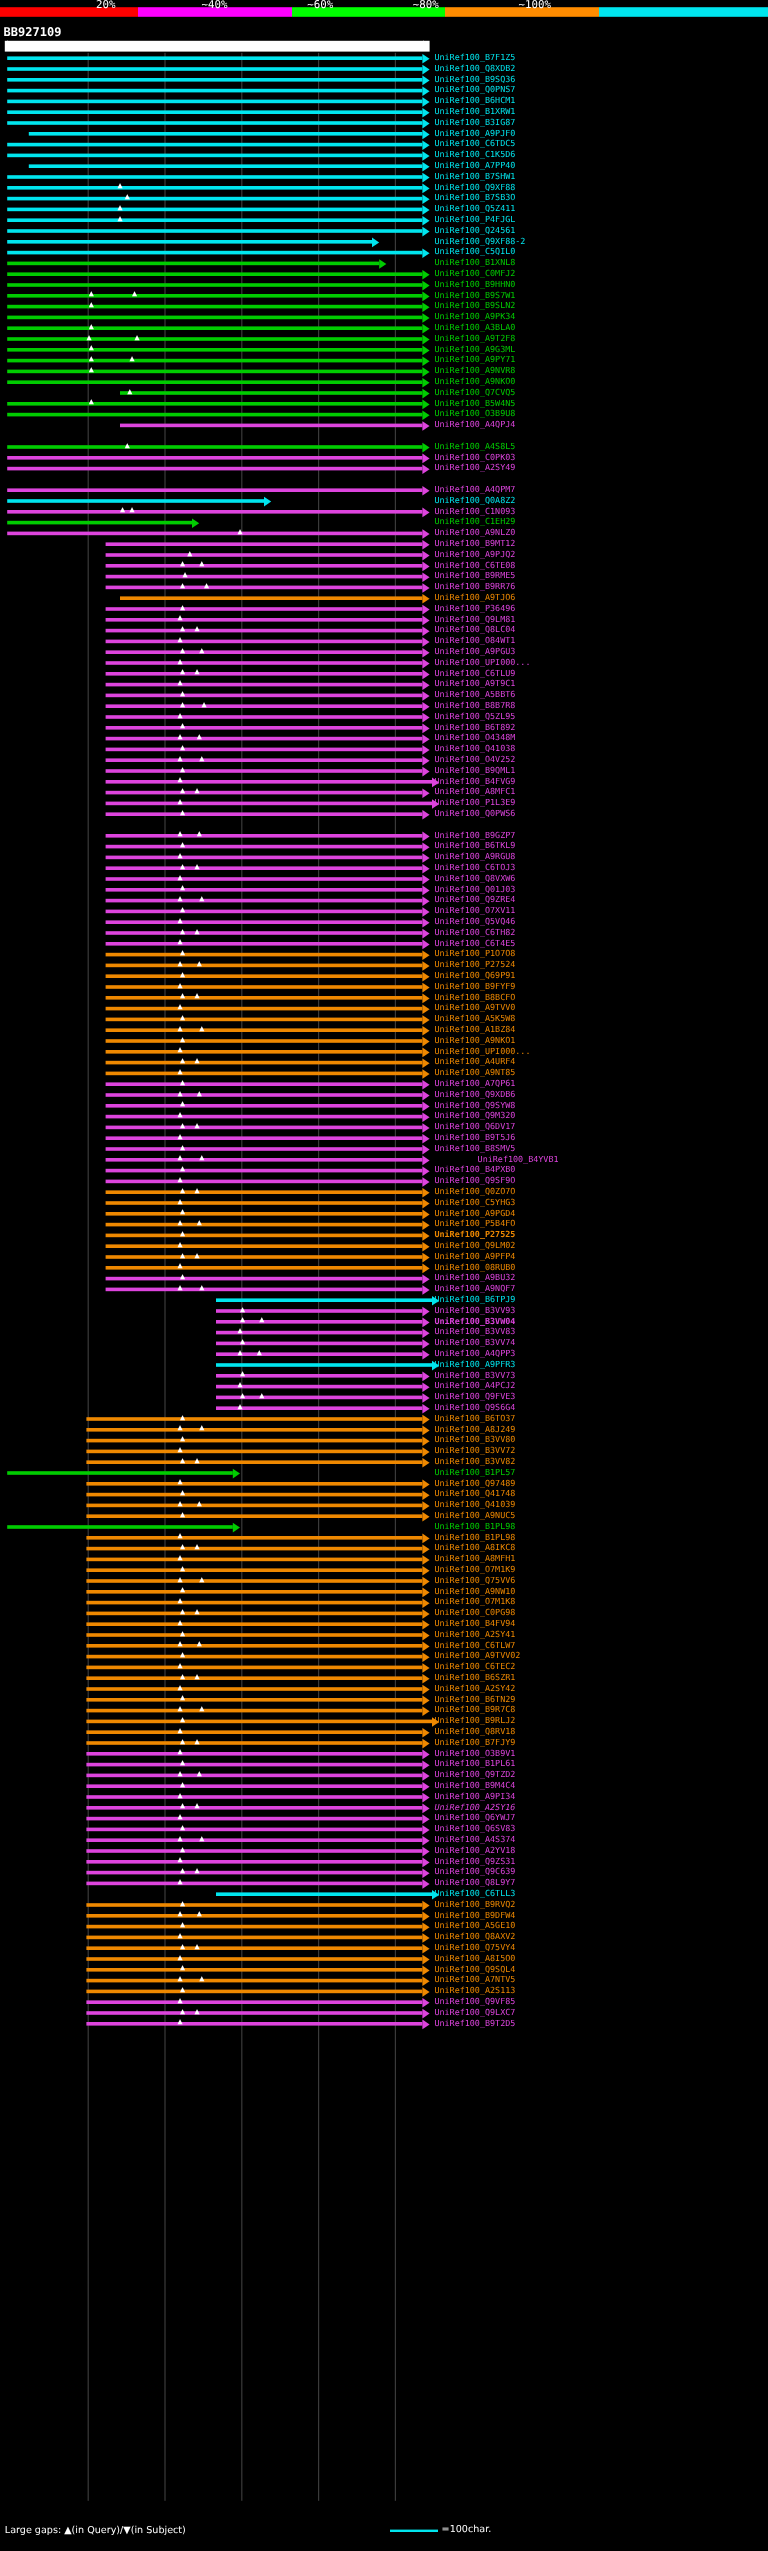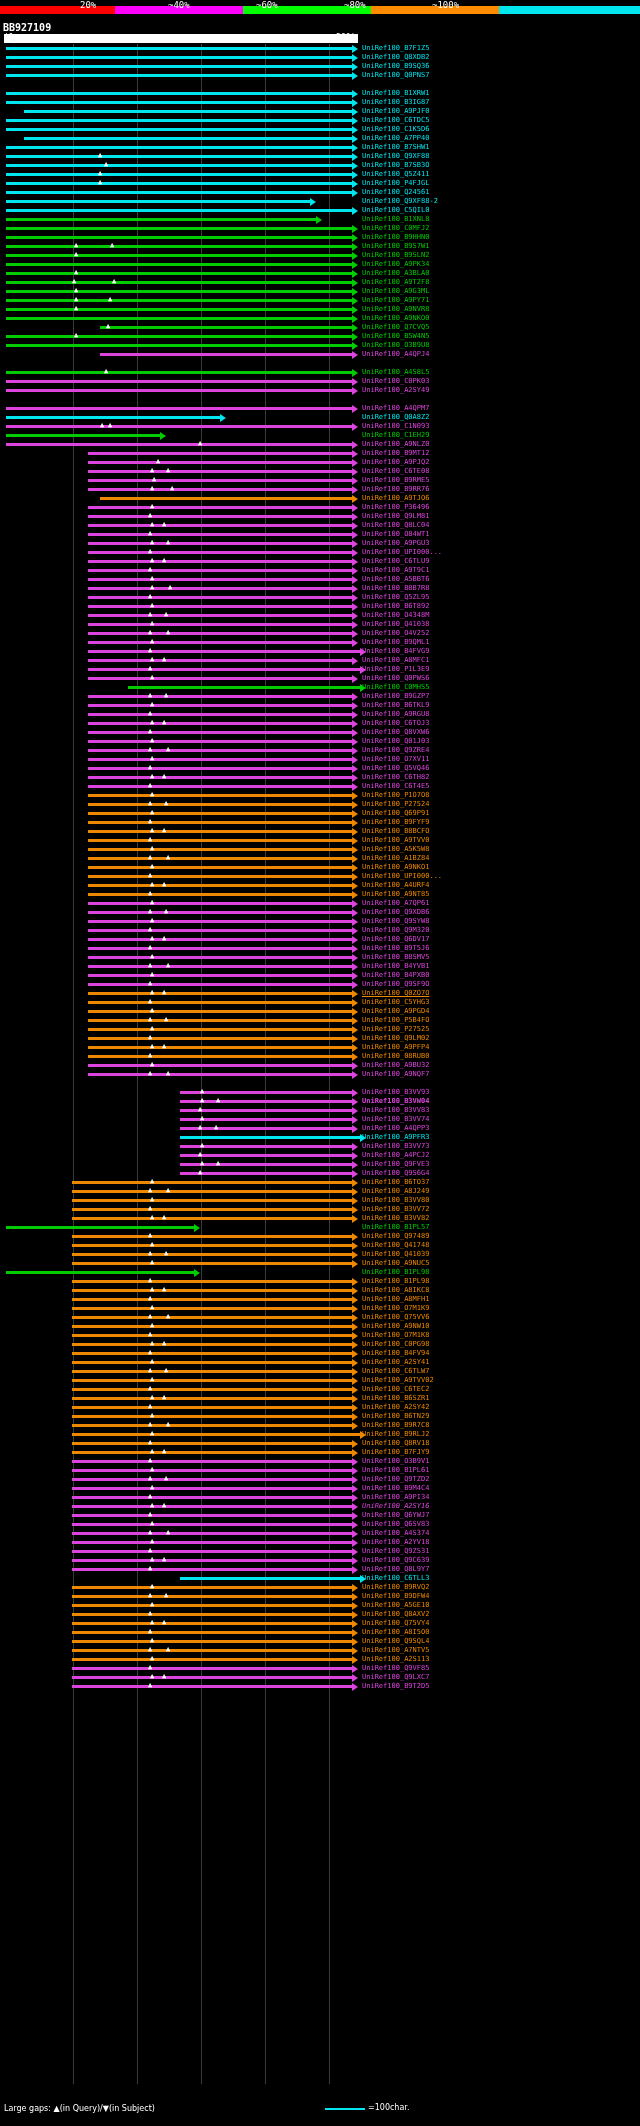--- a/index.html
+++ b/index.html
@@ -75,20 +75,25 @@
     <div class="row" style="top: 18px; left: 0px; width: 640px;">
       <div class="seg" style="left: 6px; width: 346px; background: rgb(0, 229, 238);"></div>
       <div class="arrow" style="left: 352px; border-left: 6px solid rgb(0, 229, 238);"></div>
       <span class="lbl" style="color: rgb(0, 229, 238);">UniRef100_B9SQ36</span>
     </div>
     <div class="row" style="top: 27px; left: 0px; width: 640px;">
       <div class="seg" style="left: 6px; width: 346px; background: rgb(0, 229, 238);"></div>
       <div class="arrow" style="left: 352px; border-left: 6px solid rgb(0, 229, 238);"></div>
       <span class="lbl" style="color: rgb(0, 229, 238);">UniRef100_Q0PNS7</span>
     </div>
+    <div class="row" style="top: 36px; left: 0px; width: 640px;">
+      <div class="seg" style="left: 6px; width: 346px; background: rgb(0, 229, 238);"></div>
+      <div class="arrow" style="left: 352px; border-left: 6px solid rgb(0, 229, 238);"></div>
+      <span class="lbl" style="color: rgb(0, 229, 238);">UniRef100_B6HCM1</span>
+    </div>
     <div class="row" style="top: 45px; left: 0px; width: 640px;">
       <div class="seg" style="left: 6px; width: 346px; background: rgb(0, 229, 238);"></div>
       <div class="arrow" style="left: 352px; border-left: 6px solid rgb(0, 229, 238);"></div>
       <span class="lbl" style="color: rgb(0, 229, 238);">UniRef100_B1XRW1</span>
     </div>
     <div class="row" style="top: 54px; left: 0px; width: 640px;">
       <div class="seg" style="left: 6px; width: 346px; background: rgb(0, 229, 238);"></div>
       <div class="arrow" style="left: 352px; border-left: 6px solid rgb(0, 229, 238);"></div>
       <span class="lbl" style="color: rgb(0, 229, 238);">UniRef100_B3IG87</span>
     </div>
@@ -448,25 +453,20 @@
       <div class="arrow" style="left: 360px; border-left: 6px solid rgb(221, 68, 221);"></div>
       <span class="gapq" style="left: 148px; color: rgb(255, 255, 255);">▲</span>
       <span class="lbl" style="color: rgb(221, 68, 221);">UniRef100_P1L3E9</span>
     </div>
     <div class="row" style="top: 630px; left: 0px; width: 640px;">
       <div class="seg" style="left: 88px; width: 264px; background: rgb(221, 68, 221);"></div>
       <div class="arrow" style="left: 352px; border-left: 6px solid rgb(221, 68, 221);"></div>
       <span class="gapq" style="left: 150px; color: rgb(255, 255, 255);">▲</span>
       <span class="lbl" style="color: rgb(221, 68, 221);">UniRef100_Q0PWS6</span>
     </div>
-    <div class="row" style="top: 639px; left: 0px; width: 640px;">
-      <div class="seg" style="left: 128px; width: 232px; background: rgb(0, 204, 0);"></div>
-      <div class="arrow" style="left: 360px; border-left: 6px solid rgb(0, 204, 0);"></div>
-      <span class="lbl" style="color: rgb(0, 204, 0);">UniRef100_C0MHS5</span>
-    </div>
     <div class="row" style="top: 648px; left: 0px; width: 640px;">
       <div class="seg" style="left: 88px; width: 264px; background: rgb(221, 68, 221);"></div>
       <div class="arrow" style="left: 352px; border-left: 6px solid rgb(221, 68, 221);"></div>
       <span class="gapq" style="left: 148px; color: rgb(255, 255, 255);">▲</span>
       <span class="gapq" style="left: 164px; color: rgb(255, 255, 255);">▲</span>
       <span class="lbl" style="color: rgb(221, 68, 221);">UniRef100_B9GZP7</span>
     </div>
     <div class="row" style="top: 657px; left: 0px; width: 640px;">
       <div class="seg" style="left: 88px; width: 264px; background: rgb(221, 68, 221);"></div>
       <div class="arrow" style="left: 352px; border-left: 6px solid rgb(221, 68, 221);"></div>
@@ -648,40 +648,40 @@
       <div class="seg" style="left: 88px; width: 264px; background: rgb(221, 68, 221);"></div>
       <div class="arrow" style="left: 352px; border-left: 6px solid rgb(221, 68, 221);"></div>
       <span class="gapq" style="left: 150px; color: rgb(255, 255, 255);">▲</span>
       <span class="lbl" style="color: rgb(221, 68, 221);">UniRef100_B8SMV5</span>
     </div>
     <div class="row" style="top: 918px; left: 0px; width: 640px;">
       <div class="seg" style="left: 88px; width: 264px; background: rgb(221, 68, 221);"></div>
       <div class="arrow" style="left: 352px; border-left: 6px solid rgb(221, 68, 221);"></div>
       <span class="gapq" style="left: 148px; color: rgb(255, 255, 255);">▲</span>
       <span class="gapq" style="left: 166px; color: rgb(255, 255, 255);">▲</span>
-      <span class="lbl" style="color: rgb(221, 68, 221);">UniRef100_B4YVB1</span>
+      <span class="lbl" style="color: rgb(221, 68, 221); margin-left: 36px;">UniRef100_B4YVB1</span>
     </div>
     <div class="row" style="top: 927px; left: 0px; width: 640px;">
       <div class="seg" style="left: 88px; width: 264px; background: rgb(221, 68, 221);"></div>
       <div class="arrow" style="left: 352px; border-left: 6px solid rgb(221, 68, 221);"></div>
       <span class="gapq" style="left: 150px; color: rgb(255, 255, 255);">▲</span>
       <span class="lbl" style="color: rgb(221, 68, 221);">UniRef100_B4PXB0</span>
     </div>
     <div class="row" style="top: 936px; left: 0px; width: 640px;">
       <div class="seg" style="left: 88px; width: 264px; background: rgb(221, 68, 221);"></div>
       <div class="arrow" style="left: 352px; border-left: 6px solid rgb(221, 68, 221);"></div>
       <span class="gapq" style="left: 148px; color: rgb(255, 255, 255);">▲</span>
       <span class="lbl" style="color: rgb(221, 68, 221);">UniRef100_Q9SF9O</span>
     </div>
     <div class="row" style="top: 945px; left: 0px; width: 640px;">
       <div class="seg" style="left: 88px; width: 264px; background: rgb(238, 136, 0);"></div>
       <div class="arrow" style="left: 352px; border-left: 6px solid rgb(238, 136, 0);"></div>
       <span class="gapq" style="left: 150px; color: rgb(255, 255, 255);">▲</span>
       <span class="gapq" style="left: 162px; color: rgb(255, 255, 255);">▲</span>
-      <span class="lbl" style="color: rgb(238, 136, 0); text-decoration: underline;">UniRef100_Q0ZO7O</span>
+      <span class="lbl" style="color: rgb(238, 136, 0);">UniRef100_Q0ZO7O</span>
     </div>
     <div class="row" style="top: 954px; left: 0px; width: 640px;">
       <div class="seg" style="left: 88px; width: 264px; background: rgb(238, 136, 0);"></div>
       <div class="arrow" style="left: 352px; border-left: 6px solid rgb(238, 136, 0);"></div>
       <span class="gapq" style="left: 148px; color: rgb(255, 255, 255);">▲</span>
       <span class="lbl" style="color: rgb(238, 136, 0);">UniRef100_C5YHG3</span>
     </div>
     <div class="row" style="top: 963px; left: 0px; width: 640px;">
       <div class="seg" style="left: 88px; width: 264px; background: rgb(238, 136, 0);"></div>
       <div class="arrow" style="left: 352px; border-left: 6px solid rgb(238, 136, 0);"></div>
@@ -692,21 +692,21 @@
       <div class="seg" style="left: 88px; width: 264px; background: rgb(238, 136, 0);"></div>
       <div class="arrow" style="left: 352px; border-left: 6px solid rgb(238, 136, 0);"></div>
       <span class="gapq" style="left: 148px; color: rgb(255, 255, 255);">▲</span>
       <span class="gapq" style="left: 164px; color: rgb(255, 255, 255);">▲</span>
       <span class="lbl" style="color: rgb(238, 136, 0);">UniRef100_P5B4FO</span>
     </div>
     <div class="row" style="top: 981px; left: 0px; width: 640px;">
       <div class="seg" style="left: 88px; width: 264px; background: rgb(238, 136, 0);"></div>
       <div class="arrow" style="left: 352px; border-left: 6px solid rgb(238, 136, 0);"></div>
       <span class="gapq" style="left: 150px; color: rgb(255, 255, 255);">▲</span>
-      <span class="lbl" style="color: rgb(238, 136, 0);">UniRef100_P27525</span>
+      <span class="lbl" style="color: rgb(238, 136, 0); font-weight: bold;">UniRef100_P27525</span>
     </div>
     <div class="row" style="top: 990px; left: 0px; width: 640px;">
       <div class="seg" style="left: 88px; width: 264px; background: rgb(238, 136, 0);"></div>
       <div class="arrow" style="left: 352px; border-left: 6px solid rgb(238, 136, 0);"></div>
       <span class="gapq" style="left: 148px; color: rgb(255, 255, 255);">▲</span>
       <span class="lbl" style="color: rgb(238, 136, 0);">UniRef100_Q9LM02</span>
     </div>
     <div class="row" style="top: 999px; left: 0px; width: 640px;">
       <div class="seg" style="left: 88px; width: 264px; background: rgb(238, 136, 0);"></div>
       <div class="arrow" style="left: 352px; border-left: 6px solid rgb(238, 136, 0);"></div>
@@ -725,20 +725,25 @@
       <div class="arrow" style="left: 352px; border-left: 6px solid rgb(221, 68, 221);"></div>
       <span class="gapq" style="left: 150px; color: rgb(255, 255, 255);">▲</span>
       <span class="lbl" style="color: rgb(221, 68, 221);">UniRef100_A9BU32</span>
     </div>
     <div class="row" style="top: 1026px; left: 0px; width: 640px;">
       <div class="seg" style="left: 88px; width: 264px; background: rgb(221, 68, 221);"></div>
       <div class="arrow" style="left: 352px; border-left: 6px solid rgb(221, 68, 221);"></div>
       <span class="gapq" style="left: 148px; color: rgb(255, 255, 255);">▲</span>
       <span class="gapq" style="left: 166px; color: rgb(255, 255, 255);">▲</span>
       <span class="lbl" style="color: rgb(221, 68, 221);">UniRef100_A9NQF7</span>
+    </div>
+    <div class="row" style="top: 1035px; left: 0px; width: 640px;">
+      <div class="seg" style="left: 180px; width: 180px; background: rgb(0, 229, 238);"></div>
+      <div class="arrow" style="left: 360px; border-left: 6px solid rgb(0, 229, 238);"></div>
+      <span class="lbl" style="color: rgb(0, 229, 238);">UniRef100_B6TPJ9</span>
     </div>
     <div class="row" style="top: 1044px; left: 0px; width: 640px;">
       <div class="seg" style="left: 180px; width: 172px; background: rgb(221, 68, 221);"></div>
       <div class="arrow" style="left: 352px; border-left: 6px solid rgb(221, 68, 221);"></div>
       <span class="gapq" style="left: 200px; color: rgb(255, 255, 255);">▲</span>
       <span class="lbl" style="color: rgb(221, 68, 221);">UniRef100_B3VV93</span>
     </div>
     <div class="row" style="top: 1053px; left: 0px; width: 640px;">
       <div class="seg" style="left: 180px; width: 172px; background: rgb(221, 68, 221);"></div>
       <div class="arrow" style="left: 352px; border-left: 6px solid rgb(221, 68, 221);"></div>

